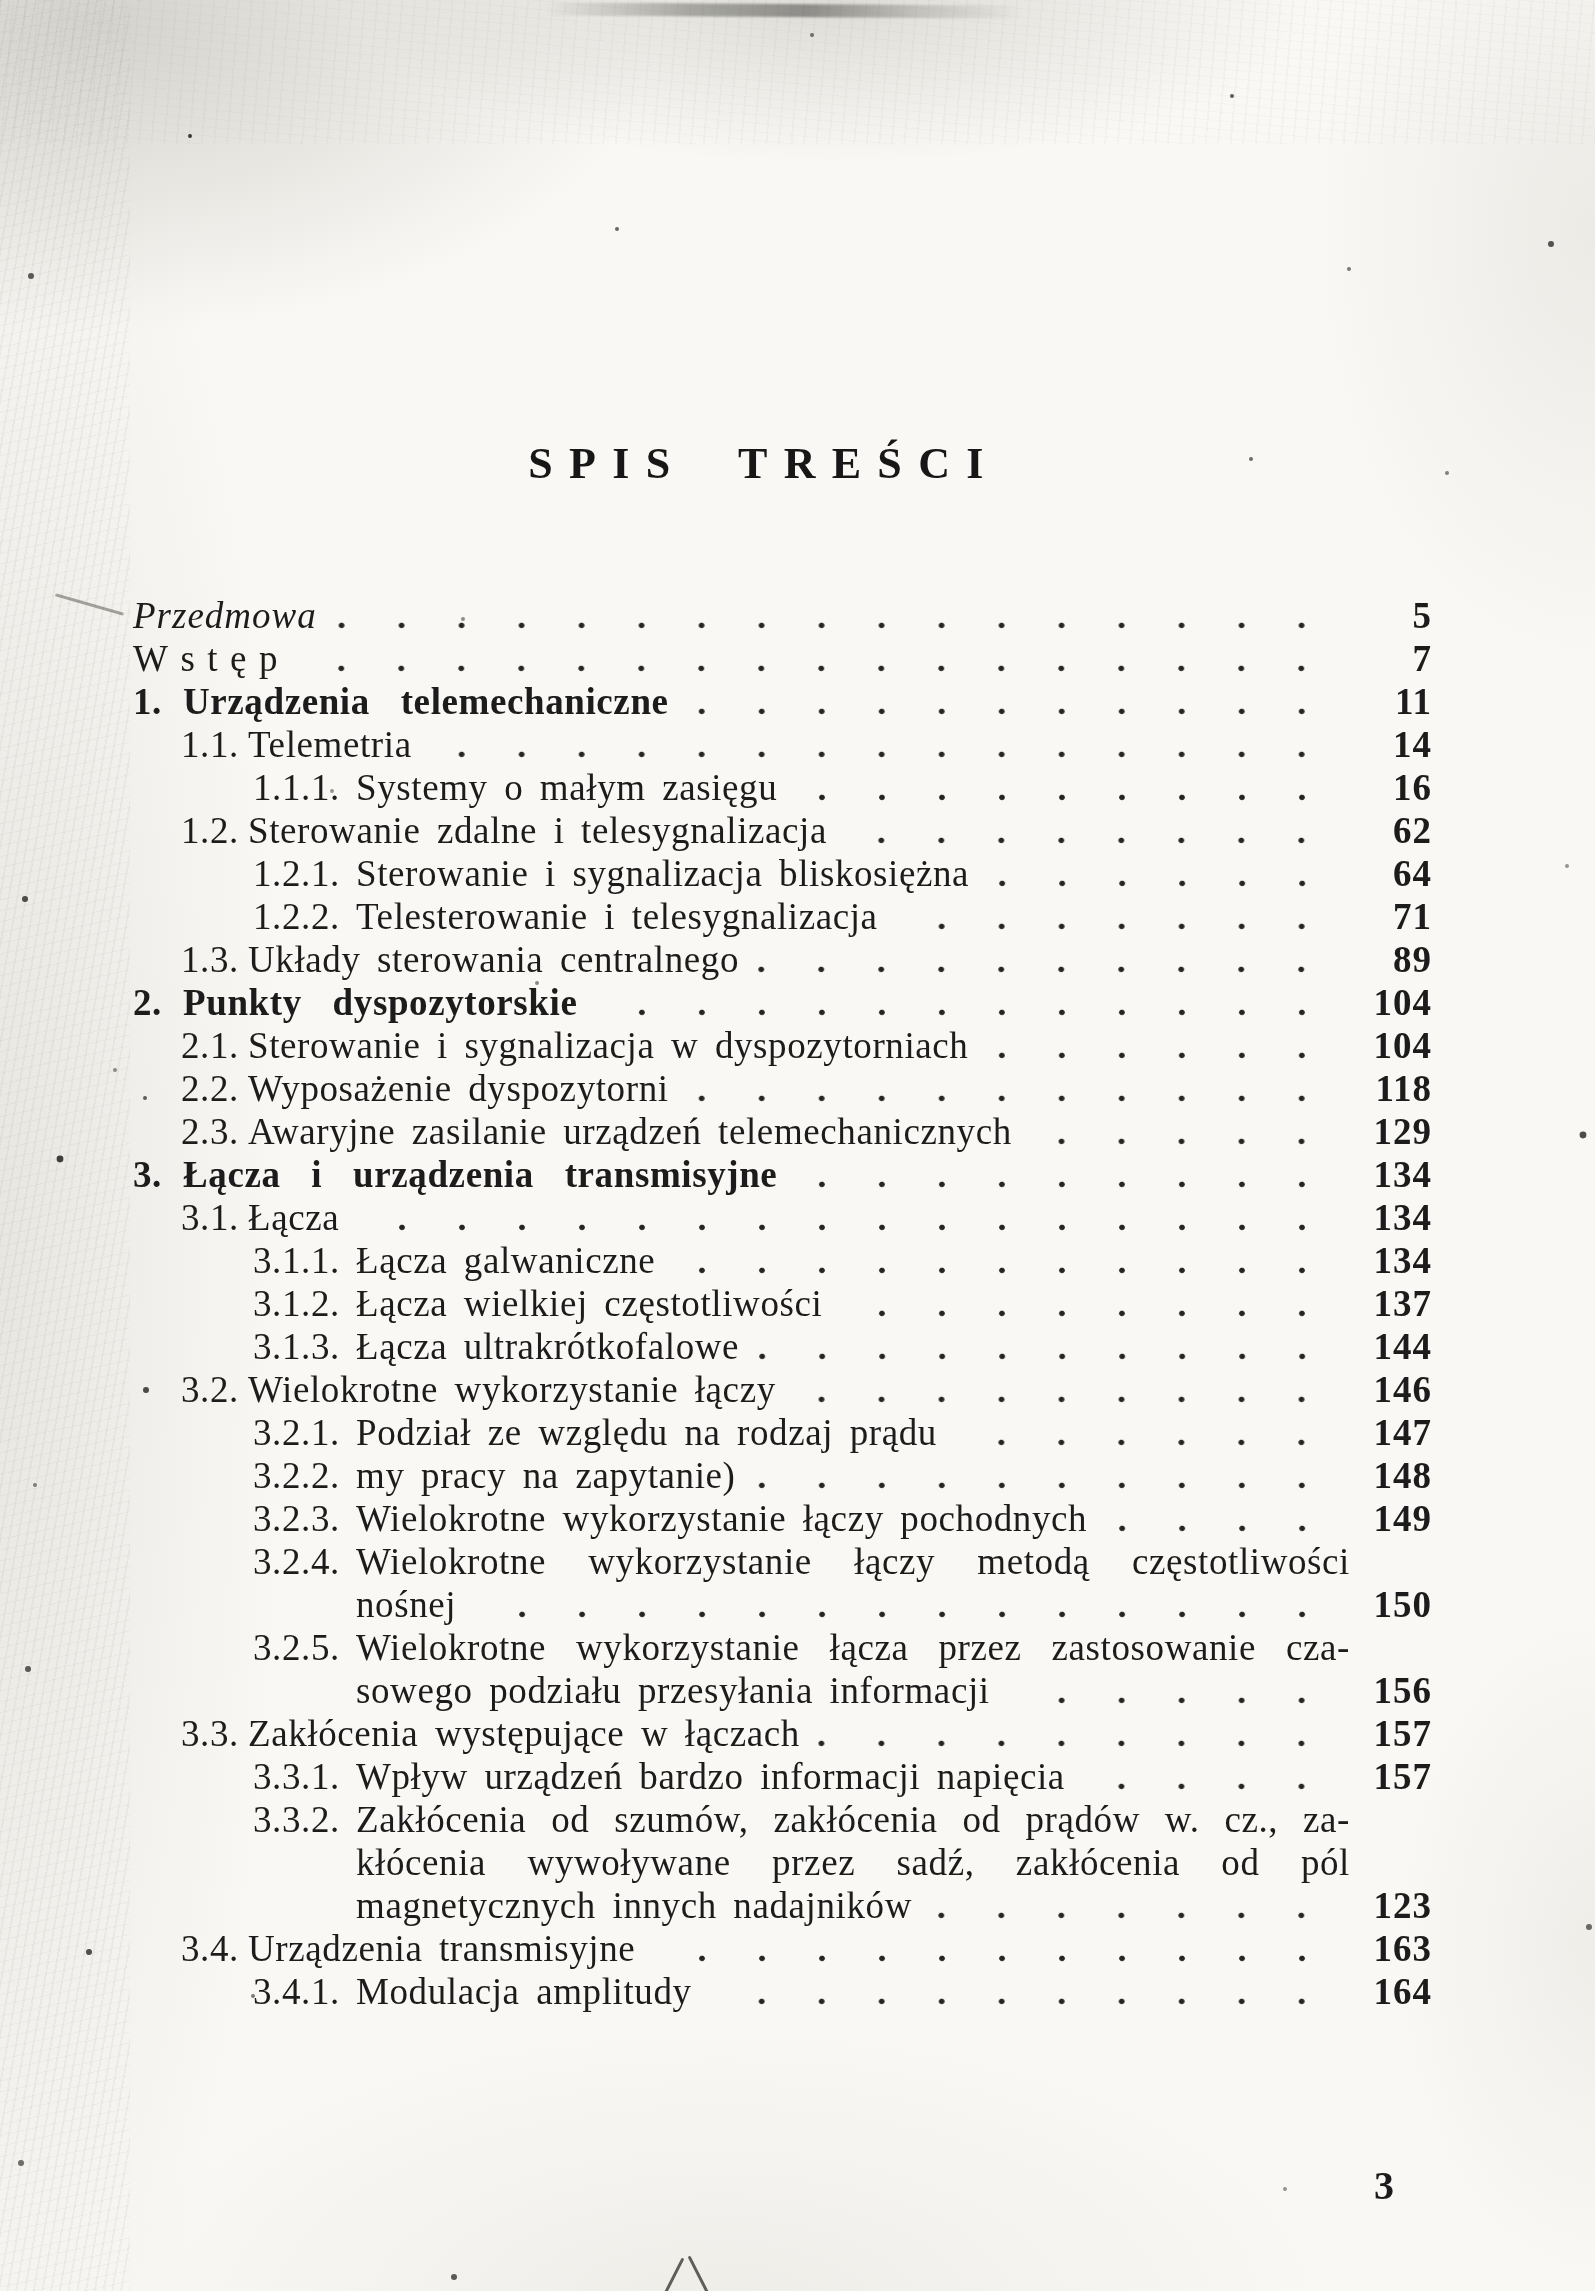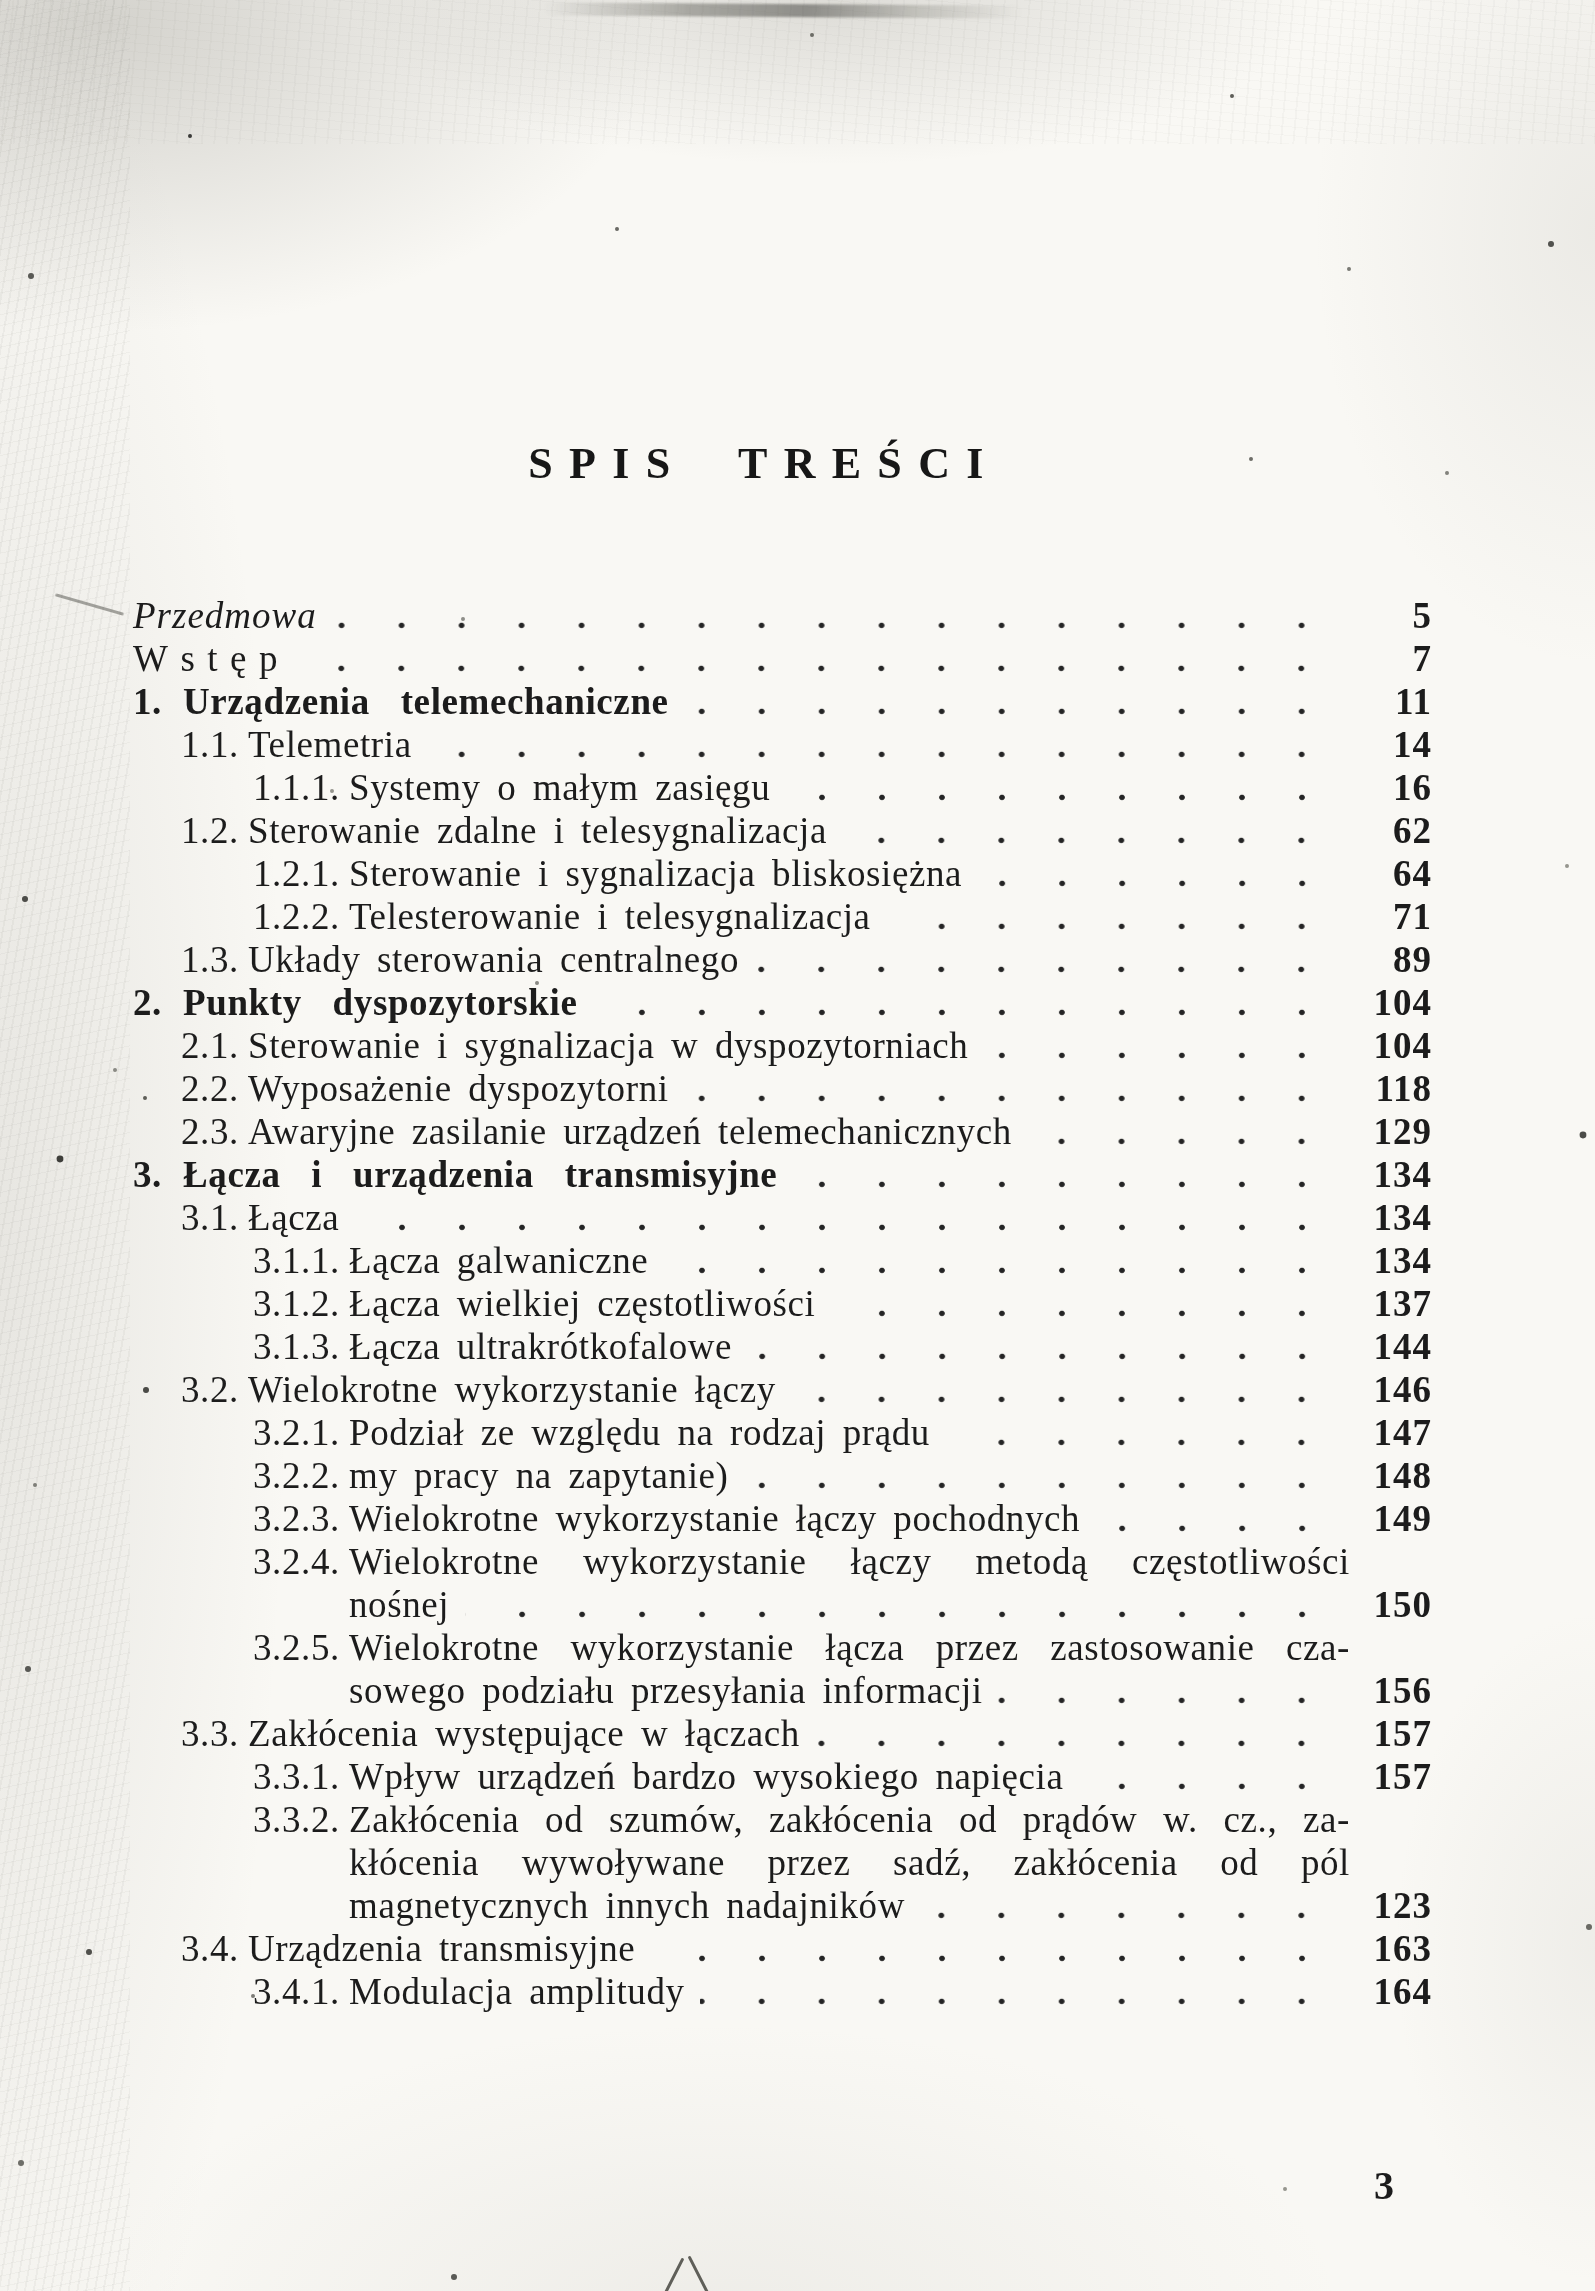--- a/index.html
+++ b/index.html
@@ -67,21 +67,21 @@
     color:#171717;
   }
   .toc{
     position:absolute;left:133px;right:164px;top:594px;
     font-size:37px;line-height:43px;letter-spacing:0.6px;word-spacing:6.7px;
   }
   .entry{display:flex;align-items:baseline;}
   .entry .num{flex:0 0 auto;}
   .lvl0 .num{width:50px;}
   .lvl1{padding-left:48px;justify-content:space-between;} .lvl1 .num{width:67px;}
-  .lvl2{padding-left:120px;} .lvl2 .num{width:96px;}
+  .lvl2{padding-left:120px;gap:7px;} .lvl2 .num{width:96px;}
   .body{flex:1;min-width:0;}
   .line{display:flex;align-items:baseline;}
   .txt{white-space:nowrap;}
   .line.mid{padding-right:82px;}
   .line.mid .txt{flex:1;white-space:normal;text-align:justify;text-align-last:justify;}
   .leader{
     flex:1 1 auto;height:11.5px;margin:0 17.3px 0 15.4px;
     background-image:radial-gradient(circle, #242424 2.4px, rgba(0,0,0,0) 3.3px);
     background-size:60px 11.5px;background-repeat:repeat-x;background-position:right center;
     transform:translateY(2.9px);
@@ -364,21 +364,21 @@
             <span class="txt">Zakłócenia występujące w łączach</span>
             <span class="leader"></span>
             <span class="pg">157</span>
           </div>
         </div>
   </div>
       <div class="entry lvl2">
     <span class="num">3.3.1.</span>
     <div class="body">
           <div class="line">
-            <span class="txt">Wpływ urządzeń bardzo wysokiego napięcia</span>
+            <span class="txt">Wpływ urządzeń bardzo informacji napięcia</span>
             <span class="leader"></span>
             <span class="pg">157</span>
           </div>
         </div>
   </div>
       <div class="entry lvl2">
     <span class="num">3.3.2.</span>
     <div class="body">
           <div class="line mid">
             <span class="txt">Zakłócenia od szumów, zakłócenia od prądów w. cz., za-</span>

